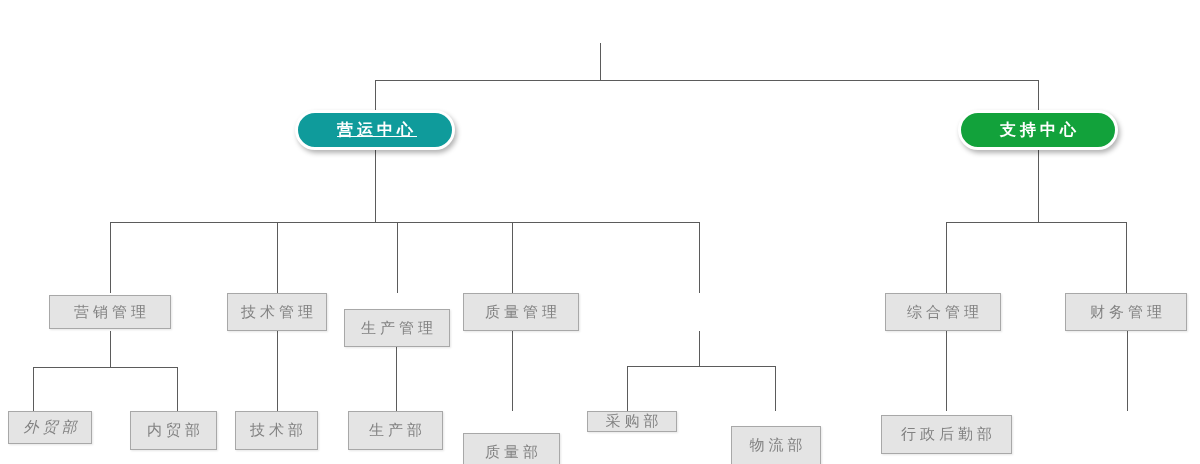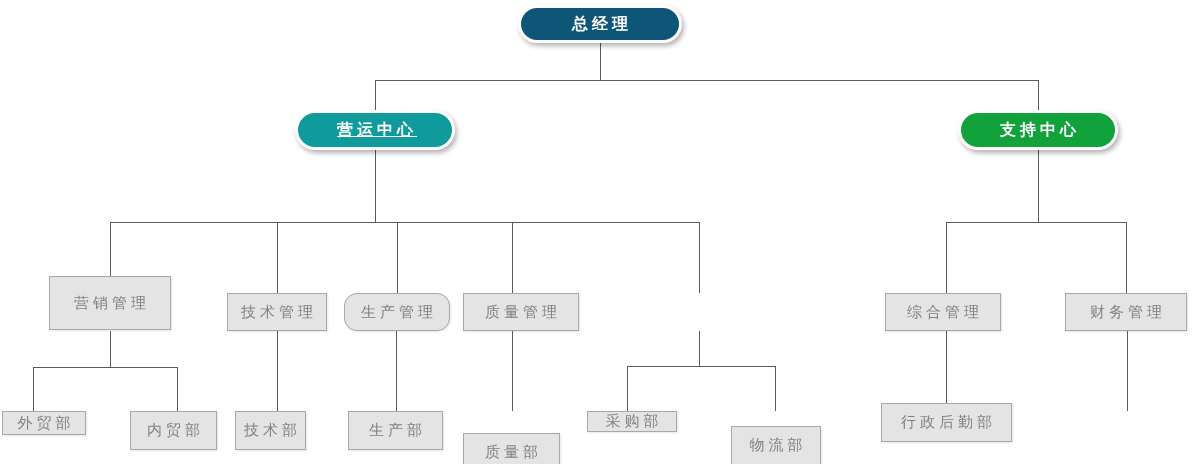--- a/index.html
+++ b/index.html
@@ -68,35 +68,34 @@
 
     <path d="M1038 150 V222 M946 293 V222 H1126 V293" fill="none" stroke="#5b5b5b" stroke-width="1"></path>
 
     <path d="M110 331 V367 M33 411 V367 H177 V411" fill="none" stroke="#5b5b5b" stroke-width="1"></path>
 
     <path d="M699 331 V366 M627 411 V366 H775 V411" fill="none" stroke="#5b5b5b" stroke-width="1"></path>
 
     <path d="M277 331 V411 M396 331 V411 M512 331 V411 M946 331 V411 M1127 331 V411" fill="none" stroke="#5b5b5b" stroke-width="1"></path>
   </svg>
 
-  <div class="node pill root" style="left:518px; top:5px; width:164px; height:38px;">总经理</div>
 
   <div class="node pill ops" style="left:295px; top:110px; width:160px; height:40px;text-decoration:underline;">营运中心</div>
   <div class="node pill support" style="left:958px; top:110px; width:160px; height:40px;">支持中心</div>
 
-  <div class="node dept" style="left:49px; top:276px; width:122px; height:54px;">营销管理</div>
+  <div class="node dept" style="left:49px; top:295px; width:122px; height:34px;">营销管理</div>
   <div class="node dept" style="left:227px; top:293px; width:100px; height:38px;">技术管理</div>
-  <div class="node dept" style="left:344px; top:293px; width:106px; height:38px;border-radius:13px;">生产管理</div>
+  <div class="node dept" style="left:344px; top:309px; width:106px; height:38px;">生产管理</div>
   <div class="node dept" style="left:463px; top:293px; width:116px; height:38px;">质量管理</div>
 
   <div class="node dept" style="left:885px; top:293px; width:116px; height:38px;">综合管理</div>
   <div class="node dept" style="left:1065px; top:293px; width:122px; height:38px;text-align:center;">财务管理</div>
 
-  <div class="node dept" style="left:2px; top:411px; width:84px; height:24px;">外贸部</div>
+  <div class="node dept" style="left:8px; top:411px; width:84px; height:33px;font-style:italic;">外贸部</div>
   <div class="node dept" style="left:130px; top:411px; width:87px; height:39px;">内贸部</div>
-  <div class="node dept" style="left:235px; top:411px; width:71px; height:39px;">技术部</div>
+  <div class="node dept" style="left:235px; top:411px; width:83px; height:39px;">技术部</div>
   <div class="node dept" style="left:348px; top:411px; width:95px; height:39px;">生产部</div>
   <div class="node dept" style="left:463px; top:411px; width:97px; height:39px;margin-top:22px;">质量部</div>
   <div class="node dept" style="left:587px; top:411px; width:90px; height:21px;">采购部</div>
   <div class="node dept" style="left:731px; top:411px; width:90px; height:39px;margin-top:15px;">物流部</div>
-  <div class="node dept" style="left:881px; top:403px; width:131px; height:39px;">行政后勤部</div>
+  <div class="node dept" style="left:881px; top:415px; width:131px; height:39px;">行政后勤部</div>
 
 </div>
 
 </body></html>

